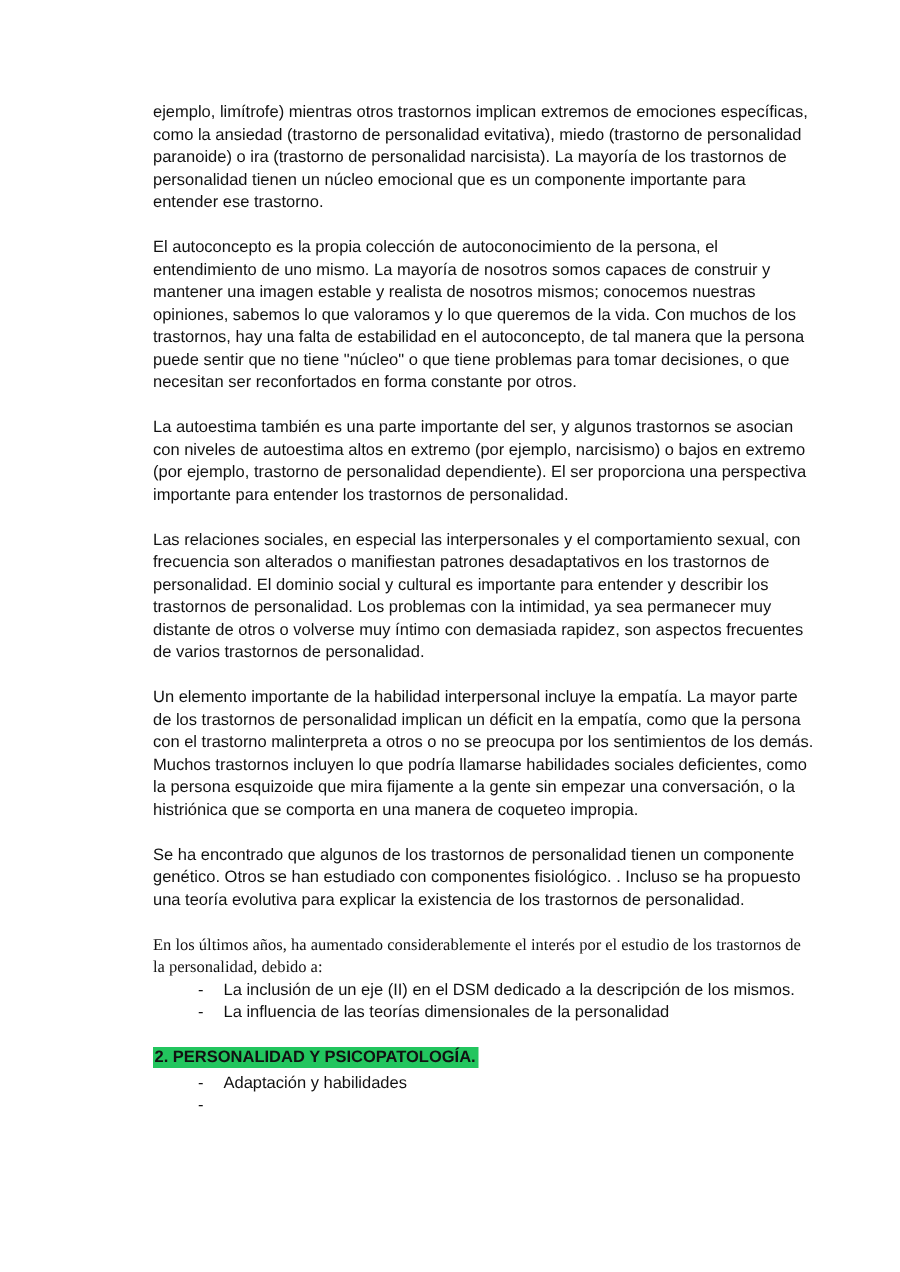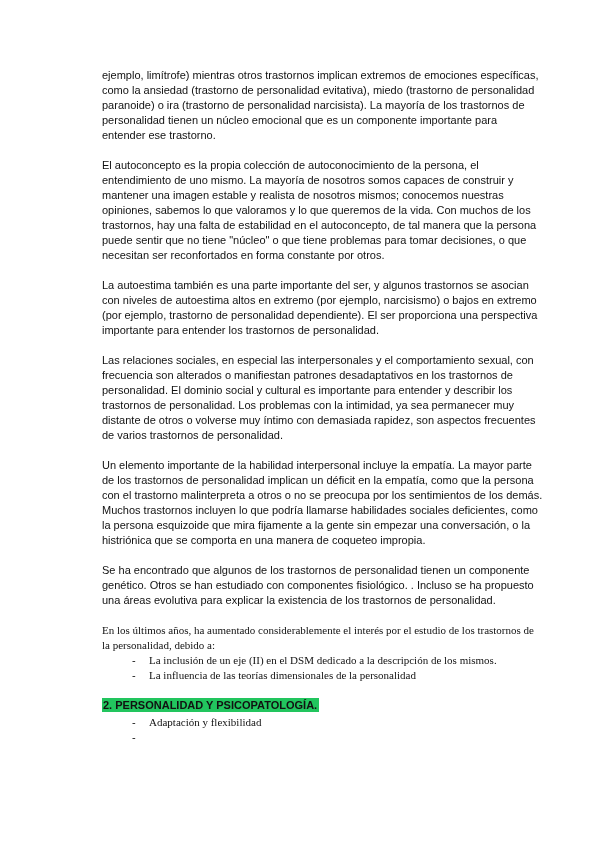--- a/index.html
+++ b/index.html
@@ -34,21 +34,20 @@
   .bullet-item {
     display: flex;
     padding-left: 30px;
   }
   .bullet-marker {
     flex: none;
     width: 17px;
   }
   .bullet-text {
     flex: 1;
-    font-family: Liberation Serif, serif;
   }
   .section-heading {
     margin: 0 0 2px 0;
     font-size: 11px;
     line-height: 15px;
     font-weight: bold;
   }
   .section-heading .highlight {
     background: #22c55e;
     padding: 1px 2px 1px 1px;
@@ -65,21 +64,21 @@
   <p class="para">ejemplo, limítrofe) mientras otros trastornos implican extremos de emociones específicas, como la ansiedad (trastorno de personalidad evitativa), miedo (trastorno de personalidad paranoide) o ira (trastorno de personalidad narcisista). La mayoría de los trastornos de personalidad tienen un núcleo emocional que es un componente importante para entender ese trastorno.</p>
 
   <p class="para">El autoconcepto es la propia colección de autoconocimiento de la persona, el entendimiento de uno mismo. La mayoría de nosotros somos capaces de construir y mantener una imagen estable y realista de nosotros mismos; conocemos nuestras opiniones, sabemos lo que valoramos y lo que queremos de la vida. Con muchos de los trastornos, hay una falta de estabilidad en el autoconcepto, de tal manera que la persona puede sentir que no tiene "núcleo" o que tiene problemas para tomar decisiones, o que necesitan ser reconfortados en forma constante por otros.</p>
 
   <p class="para">La autoestima también es una parte importante del ser, y algunos trastornos se asocian con niveles de autoestima altos en extremo (por ejemplo, narcisismo) o bajos en extremo (por ejemplo, trastorno de personalidad dependiente). El ser proporciona una perspectiva importante para entender los trastornos de personalidad.</p>
 
   <p class="para">Las relaciones sociales, en especial las interpersonales y el comportamiento sexual, con frecuencia son alterados o manifiestan patrones desadaptativos en los trastornos de personalidad. El dominio social y cultural es importante para entender y describir los trastornos de personalidad. Los problemas con la intimidad, ya sea permanecer muy distante de otros o volverse muy íntimo con demasiada rapidez, son aspectos frecuentes de varios trastornos de personalidad.</p>
 
   <p class="para">Un elemento importante de la habilidad interpersonal incluye la empatía. La mayor parte de los trastornos de personalidad implican un déficit en la empatía, como que la persona con el trastorno malinterpreta a otros o no se preocupa por los sentimientos de los demás. Muchos trastornos incluyen lo que podría llamarse habilidades sociales deficientes, como la persona esquizoide que mira fijamente a la gente sin empezar una conversación, o la histriónica que se comporta en una manera de coqueteo impropia.</p>
 
-  <p class="para">Se ha encontrado que algunos de los trastornos de personalidad tienen un componente genético. Otros se han estudiado con componentes fisiológico. . Incluso se ha propuesto una áreas evolutiva para explicar la existencia de los trastornos de personalidad.</p>
+  <p class="para">Se ha encontrado que algunos de los trastornos de personalidad tienen un componente genético. Otros se han estudiado con componentes fisiológico. . Incluso se ha propuesto una teoría evolutiva para explicar la existencia de los trastornos de personalidad.</p>
 
   <p class="para intro">En los últimos años, ha aumentado considerablemente el interés por el estudio de los trastornos de la personalidad, debido a:</p>
 
   <div class="bullet-list">
     <div class="bullet-item">
       <span class="bullet-marker">-</span>
       <span class="bullet-text">La inclusión de un eje (II) en el DSM dedicado a la descripción de los mismos.</span>
     </div>
     <div class="bullet-item">
       <span class="bullet-marker">-</span>
@@ -89,20 +88,20 @@
 
   <h2 class="section-heading">
     <span class="highlight">2. PERSONALIDAD Y PSICOPATOLOGÍA.</span>
   </h2>
 
 
 
   <div class="bullet-list">
     <div class="bullet-item">
       <span class="bullet-marker">-</span>
-      <span class="bullet-text">Adaptación y flexibilidad</span>
+      <span class="bullet-text">Adaptación y habilidades</span>
     </div>
     <div class="bullet-item">
       <span class="bullet-marker">-</span>
     </div>
   </div>
 
 </div>
 
 </body></html>

